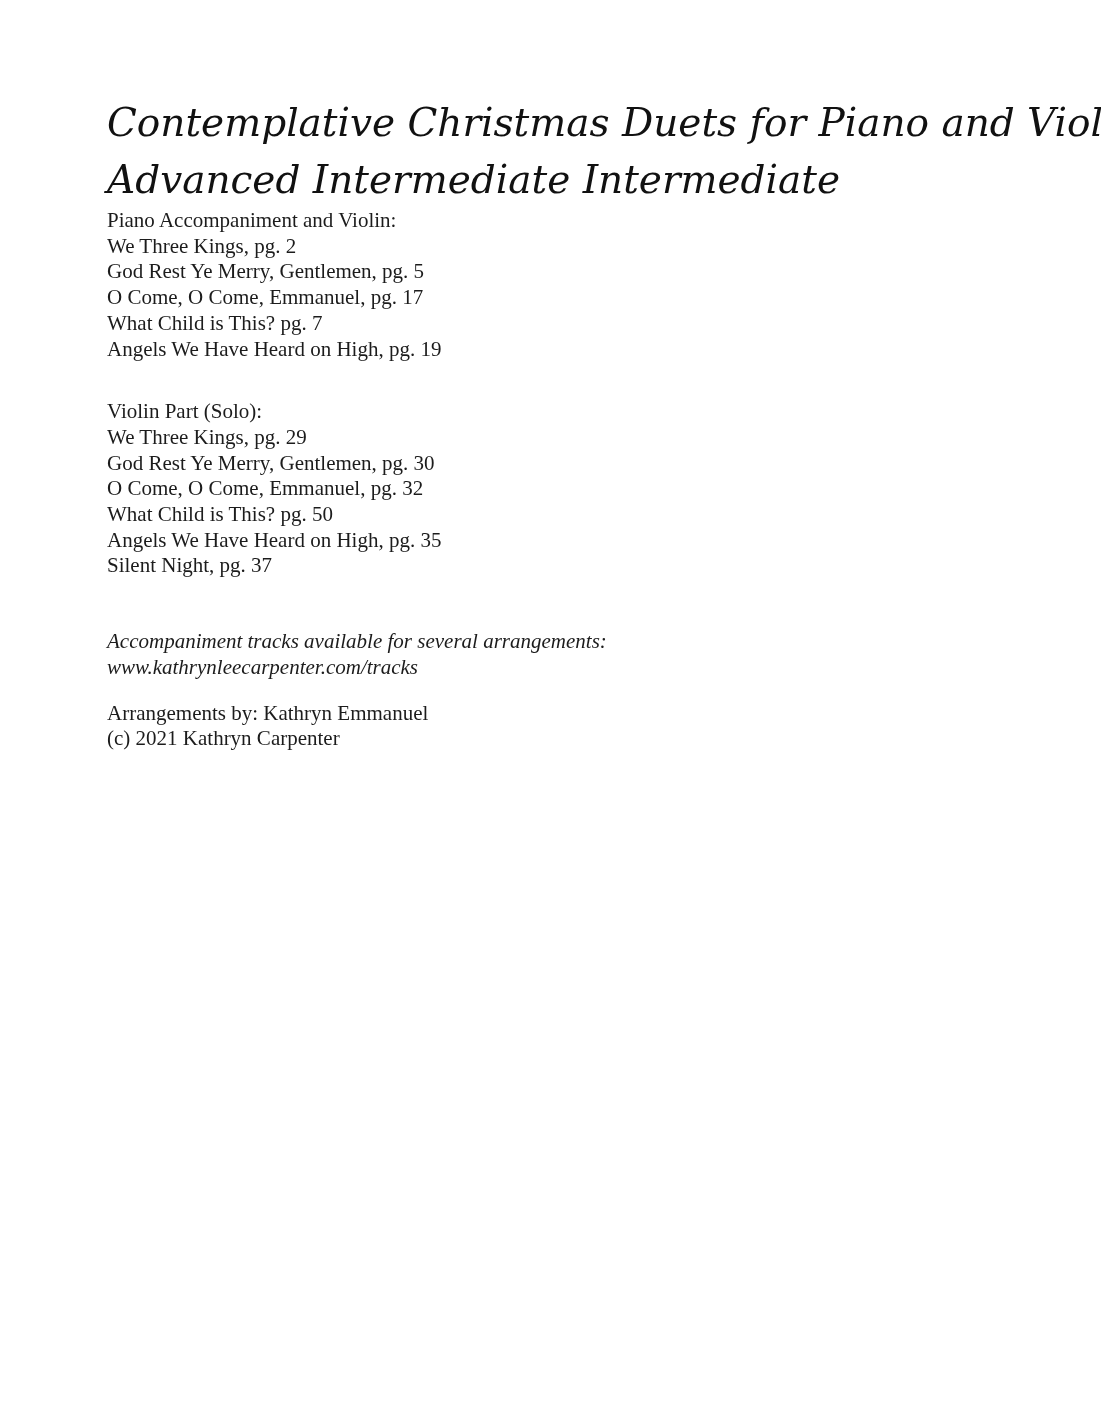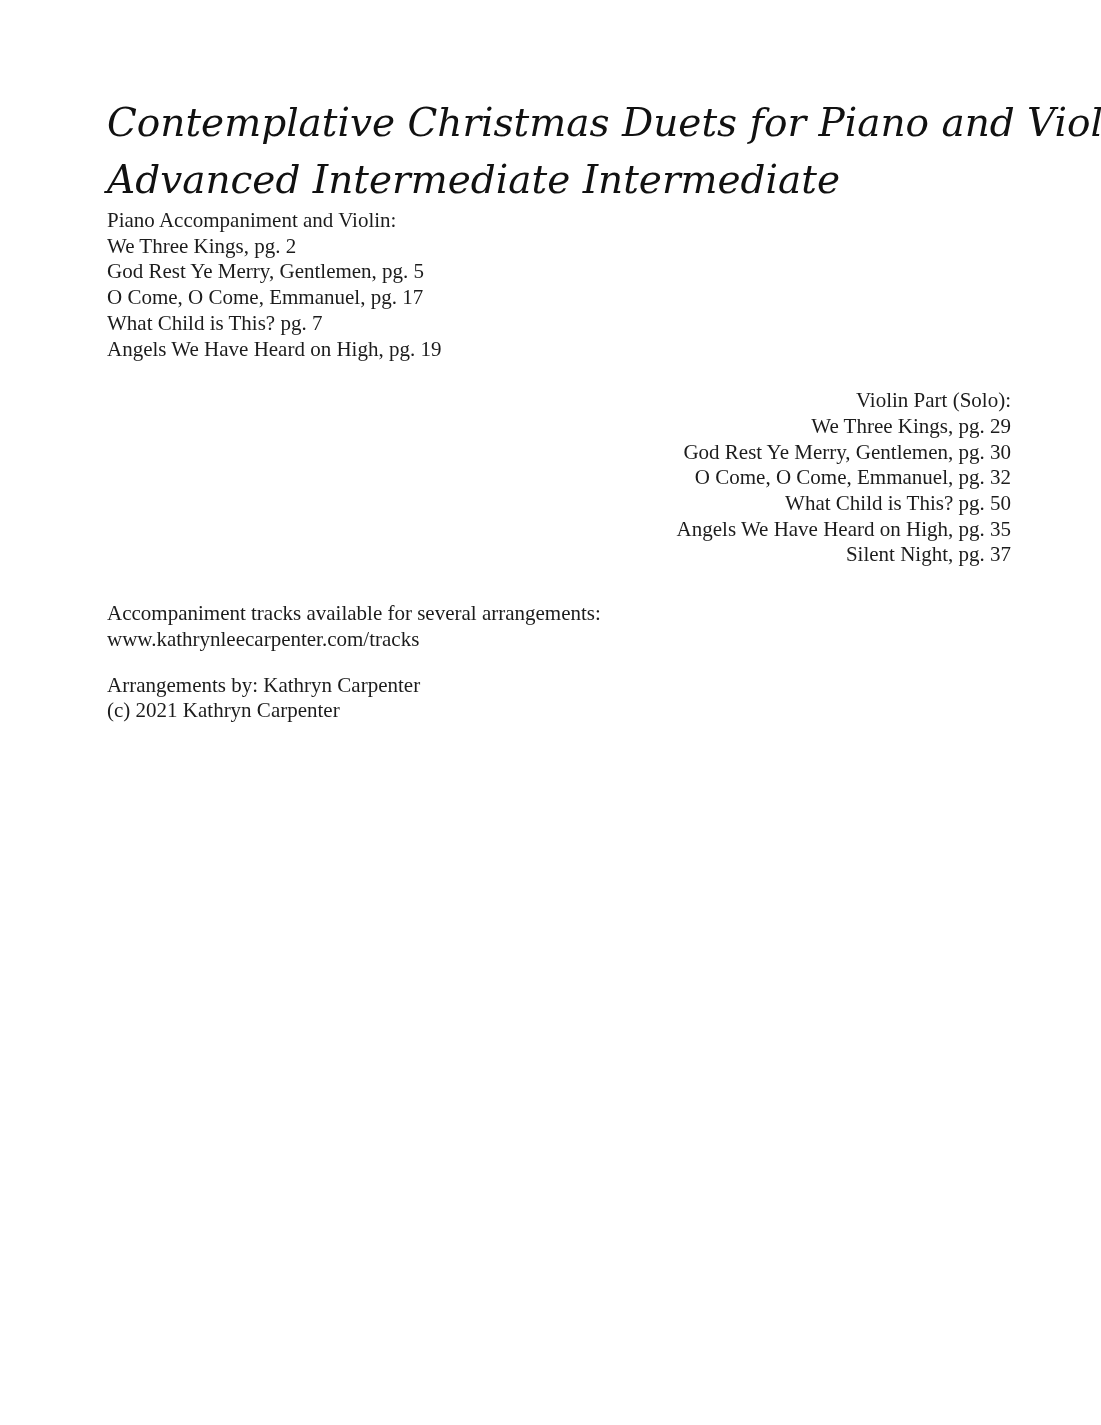--- a/index.html
+++ b/index.html
@@ -30,22 +30,22 @@
     line-height: 57px;
     color: #111111;
     letter-spacing: 0px;
   }
   .body-block {
     font-size: 21px;
     line-height: 25.7px;
     color: #1c1c1c;
   }
   .toc-section-1 { }
-  .toc-section-2 { margin-top: 26px; text-align: right; }
-  .tracks-block  { margin-top: 33px; }
+  .toc-section-2 { margin-top: 37px; }
+  .tracks-block  { margin-top: 50px; font-style: italic; }
   .credits-block { margin-top: 20px; }
   .line { white-space: pre; }
 </style>
 </head>
 <body>
 
 <div class="page">
   <div class="content">
 
     <h1 class="doc-title">
@@ -71,18 +71,18 @@
       <div class="line">Angels We Have Heard on High, pg. 35</div>
       <div class="line">Silent Night, pg. 37</div>
     </div>
 
     <div class="body-block tracks-block">
       <div class="line">Accompaniment tracks available for several arrangements:</div>
       <div class="line">www.kathrynleecarpenter.com/tracks</div>
     </div>
 
     <div class="body-block credits-block">
-      <div class="line">Arrangements by: Kathryn Carpenter</div>
+      <div class="line">Arrangements by: Kathryn Emmanuel</div>
       <div class="line">(c) 2021 Kathryn Carpenter</div>
     </div>
 
   </div>
 </div>
 
 </body></html>

